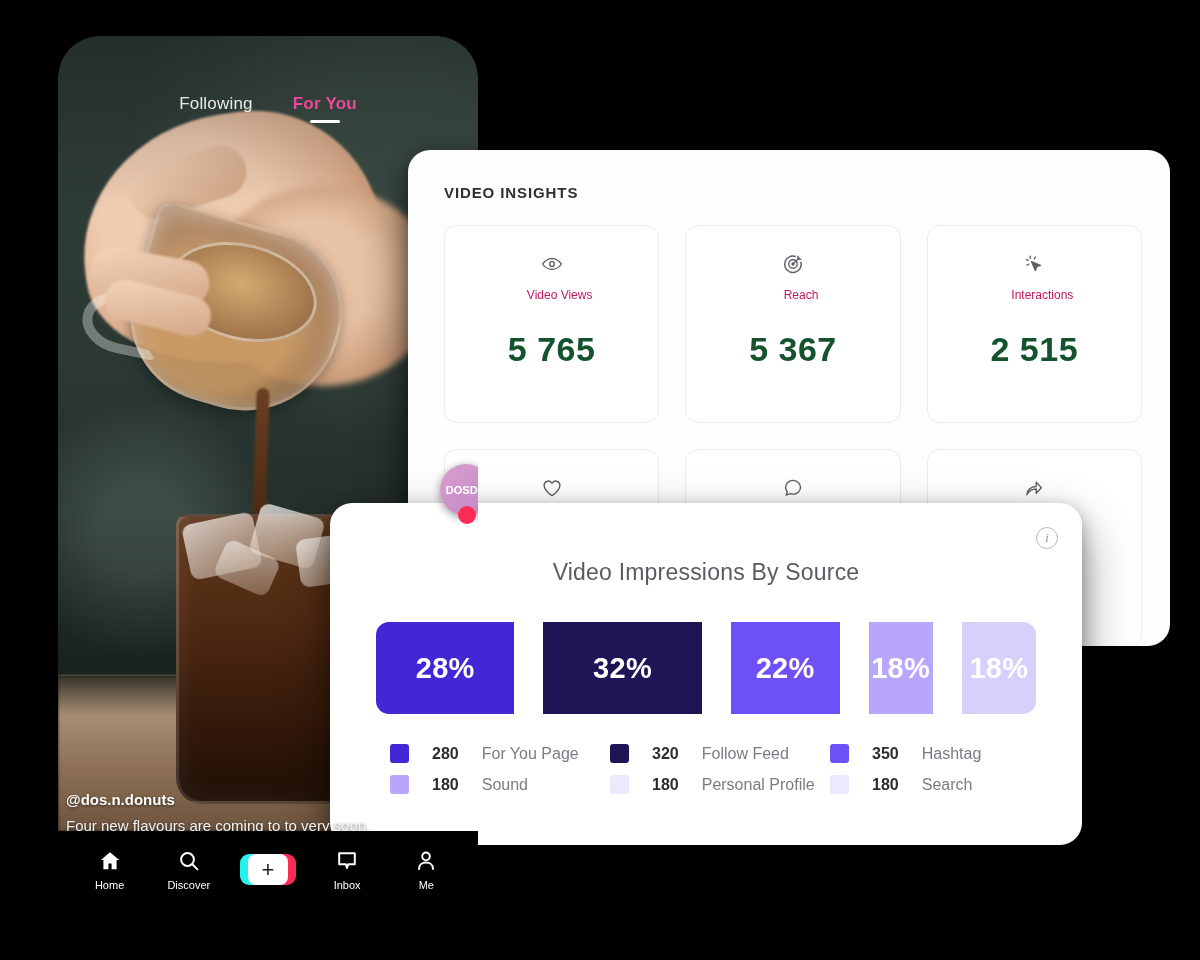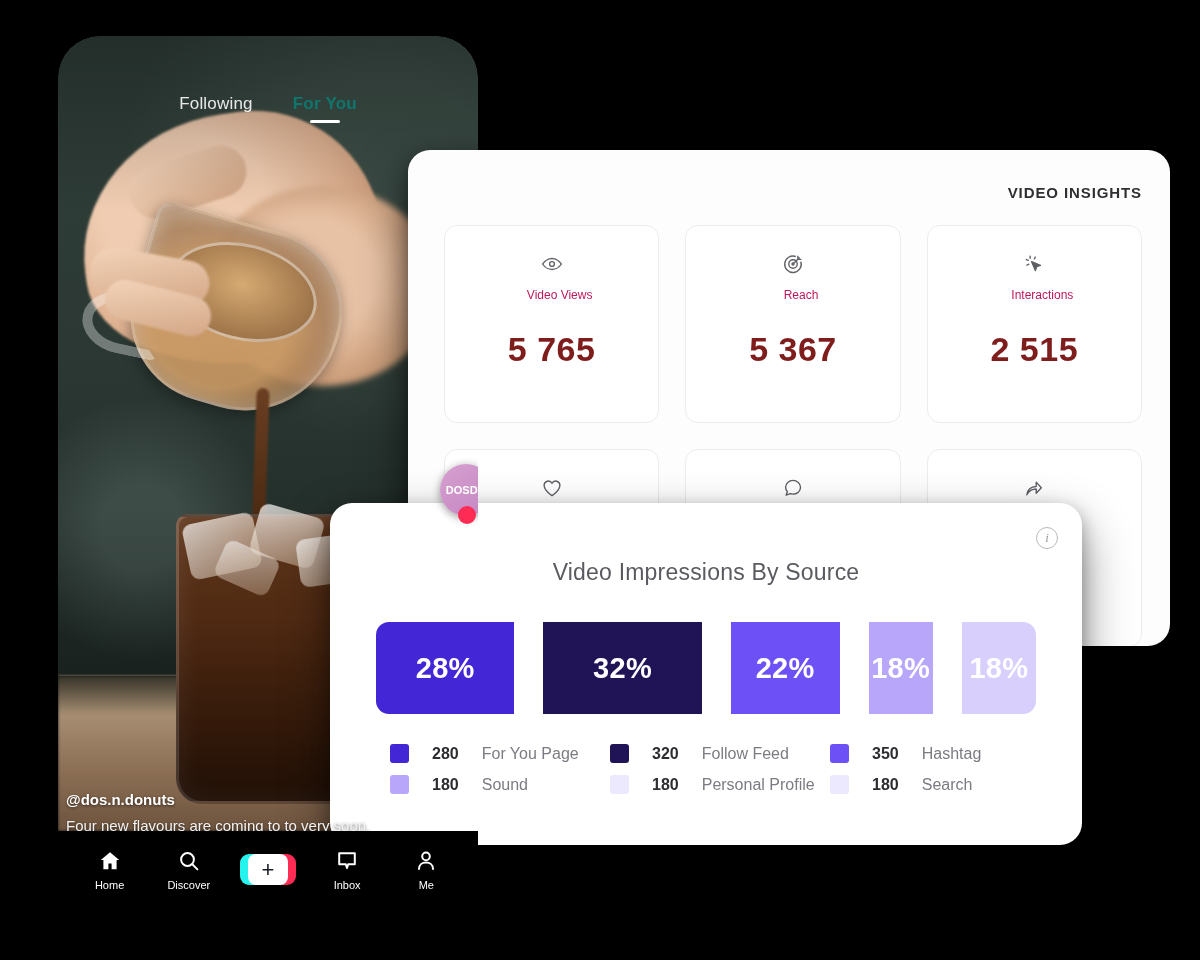--- a/index.html
+++ b/index.html
@@ -122,21 +122,21 @@
     position:absolute; inset:0;
     background:linear-gradient(180deg, rgba(0,0,0,0.28) 0%, rgba(0,0,0,0) 22%, rgba(0,0,0,0) 60%, rgba(0,0,0,0.35) 100%);
   }
   
   #phone-tabs{
     position:absolute; left:0; right:0; top:58px;
     display:flex; justify-content:center; align-items:flex-start; gap:30px;
     z-index:6;
   }
   .tab { color:#e9e9e9; font-size:17px; letter-spacing:.2px; position:relative; padding-bottom:9px; }
-  .tab.active { color:#0f766e; font-weight:700;margin-left:10px; }
+  .tab.active { color:#ec4899; font-weight:700;margin-left:10px; }
   .tab.active .tab-underline{
     position:absolute; left:50%; transform:translateX(-50%); bottom:0;
     width:30px; height:3px; background:#fff; border-radius:2px;
   }
   
   #avatar-badge{
     position:absolute; left:382px; top:428px; width:52px; height:52px; border-radius:50%;
     background:linear-gradient(145deg,#d79fd0,#c387c2);
     display:flex; flex-direction:row; align-items:center; justify-content:center;
     color:#fff; font-weight:800; font-size:11px; line-height:11px; z-index:6;
@@ -176,34 +176,33 @@
     display:flex; align-items:center; justify-content:center; font-size:22px; color:#161823; line-height:0;
   }
 
   
   #insights-card{
     position:absolute; left:408px; top:150px; width:762px; height:496px;
     background:#fdfdfd; border-radius:22px;
     box-shadow: 0 22px 48px rgba(0,0,0,0.55), 0 6px 18px rgba(0,0,0,0.35);
     padding:34px 28px 0 36px;
     overflow:hidden;
-    text-align:right;
   }
   #insights-title{
     font-size:15px; font-weight:700; letter-spacing:.9px; color:#2f2f33; margin-bottom:24px;
   }
   #metric-grid{ display:grid; grid-template-columns:repeat(3,1fr); gap:26px; }
   .metric-card{
     background:#fff; border:1px solid #ececf0; border-radius:13px;
     height:198px; display:flex; flex-direction:column; align-items:center;
     padding-top:26px;
   }
   .metric-icon{ height:24px; display:flex; align-items:center; justify-content:center; color:#5f6066; }
   .metric-label{ font-size:12px; color:#be185d; margin-top:12px;margin-left:16px; }
-  .metric-value{ font-size:34px; font-weight:800; color:#7f1d1d; margin-top:28px; letter-spacing:.5px; }
+  .metric-value{ font-size:34px; font-weight:800; color:#14532d; margin-top:28px; letter-spacing:.5px; }
 
   
   #chart-card{
     position:absolute; left:330px; top:503px; width:752px; height:342px;
     background:#fff; border-radius:22px;
     box-shadow:0 22px 50px rgba(0,0,0,0.45), 0 6px 18px rgba(0,0,0,0.3);
     padding:26px 24px;
   }
   #chart-info-icon{
     position:absolute; right:24px; top:24px; width:22px; height:22px; border-radius:50%;

